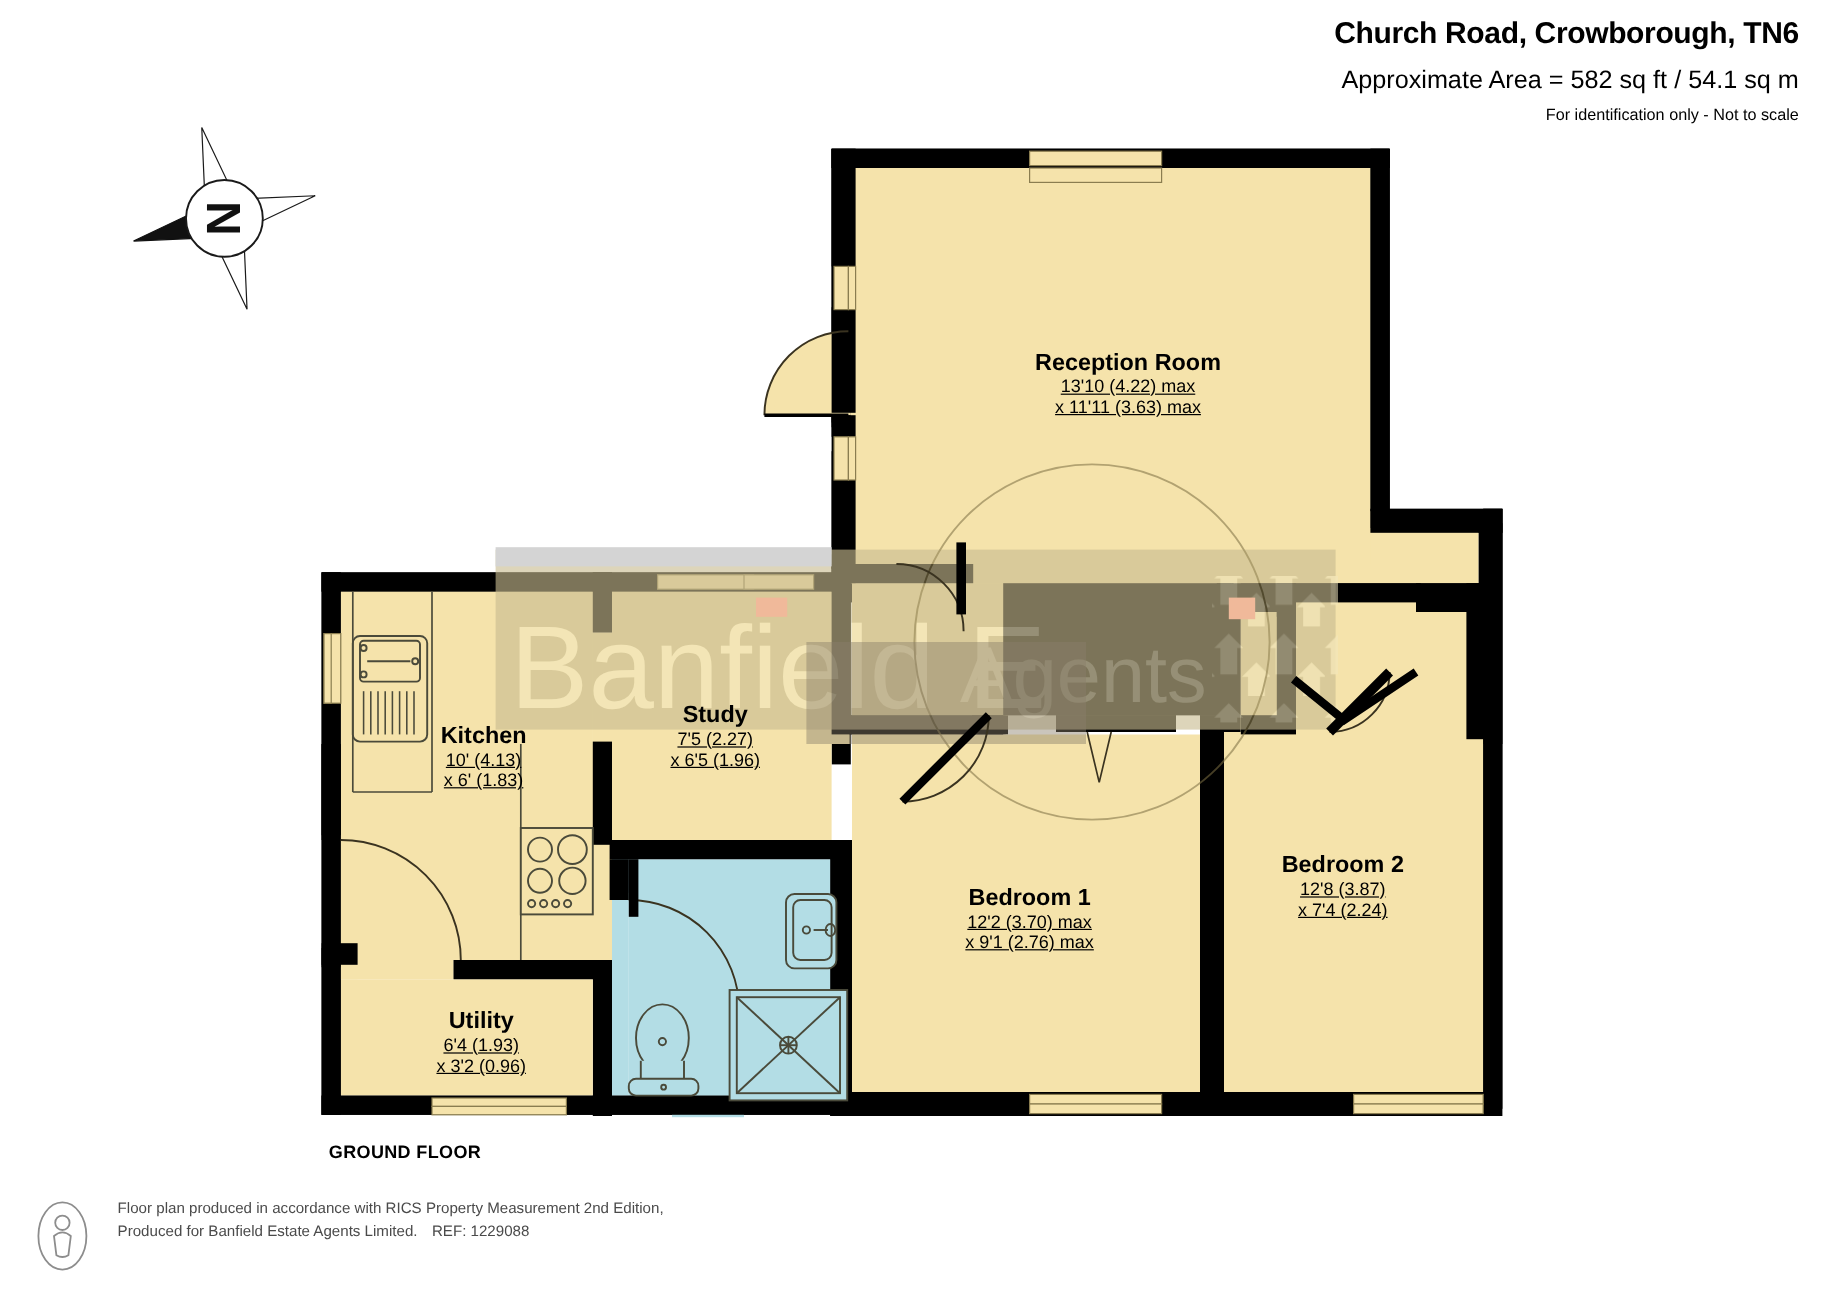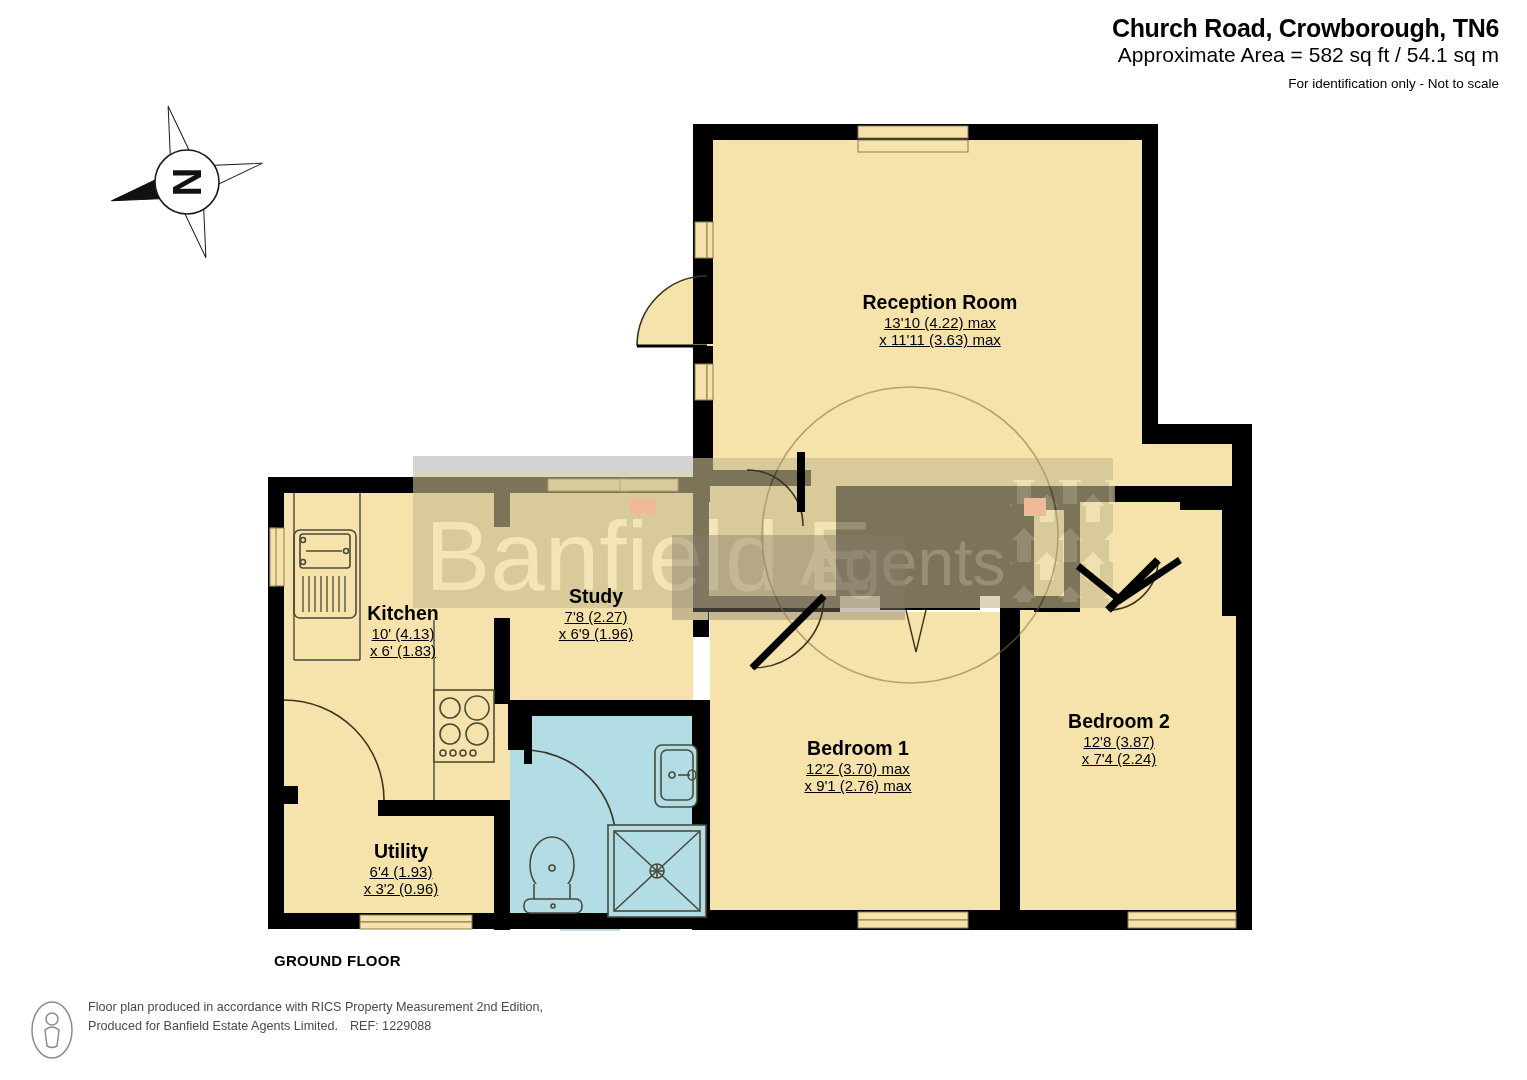--- a/index.html
+++ b/index.html
@@ -25,20 +25,21 @@
   }
   #title {
     font-size: 25px;
     font-weight: bold;
     letter-spacing: -0.3px;
     line-height: 1.15;
     white-space: nowrap;
   }
   #area {
     font-size: 21px;
+    margin-top: 12px;
     white-space: nowrap;
   }
   #disclaimer {
     font-size: 13.5px;
     margin-top: 9px;
     white-space: nowrap;
     text-align: right;
   }
 
   
@@ -96,21 +97,21 @@
     letter-spacing: 0.3px;
   }
 
   
   #footer {
     position: absolute;
     left: 30px;
     top: 998px;
     display: flex;
     align-items: flex-start;
-    gap: 14px;
+    gap: 24px;
   }
   #footer-icon { flex: 0 0 auto; margin-top: 2px; }
   #footer-text {
     font-size: 12.6px;
     line-height: 1.52;
     color: #4a4a4a;
     white-space: nowrap;
   }
   #footer-text .sp { display: inline-block; width: 12px; }
 </style>
@@ -435,22 +436,22 @@
 </div>
 
 <div class="room-label" id="lbl-kitchen">
   <span class="rname">Kitchen</span>
   <span class="rdim">10' (4.13)</span>
   <span class="rdim">x 6' (1.83)</span>
 </div>
 
 <div class="room-label" id="lbl-study">
   <span class="rname">Study</span>
-  <span class="rdim">7'8 (2.27)</span>
-  <span class="rdim">x 6'9 (1.96)</span>
+  <span class="rdim">7'5 (2.27)</span>
+  <span class="rdim">x 6'5 (1.96)</span>
 </div>
 
 <div class="room-label" id="lbl-utility">
   <span class="rname">Utility</span>
   <span class="rdim">6'4 (1.93)</span>
   <span class="rdim">x 3'2 (0.96)</span>
 </div>
 
 <div id="floor-caption">GROUND FLOOR</div>
 

